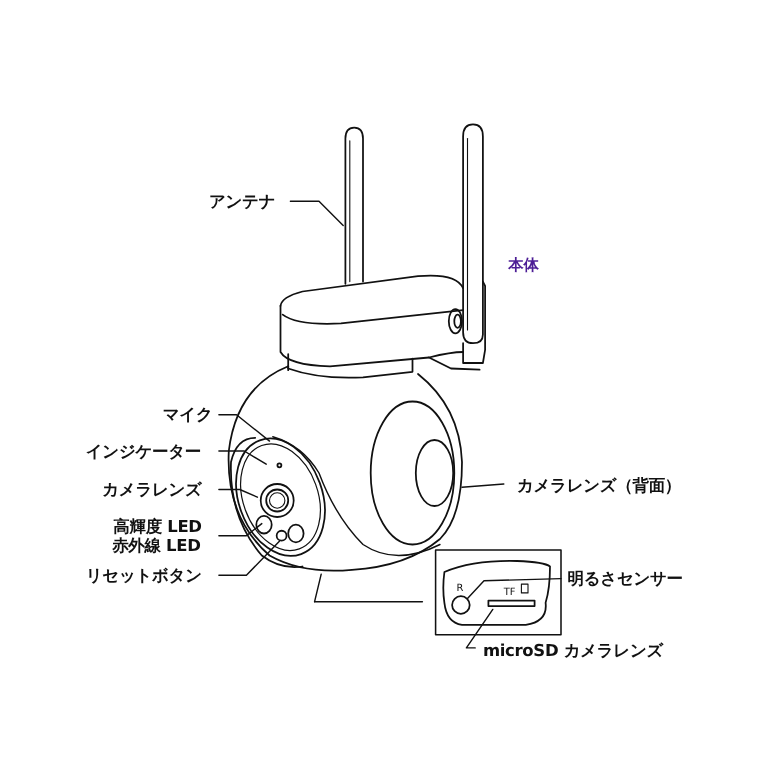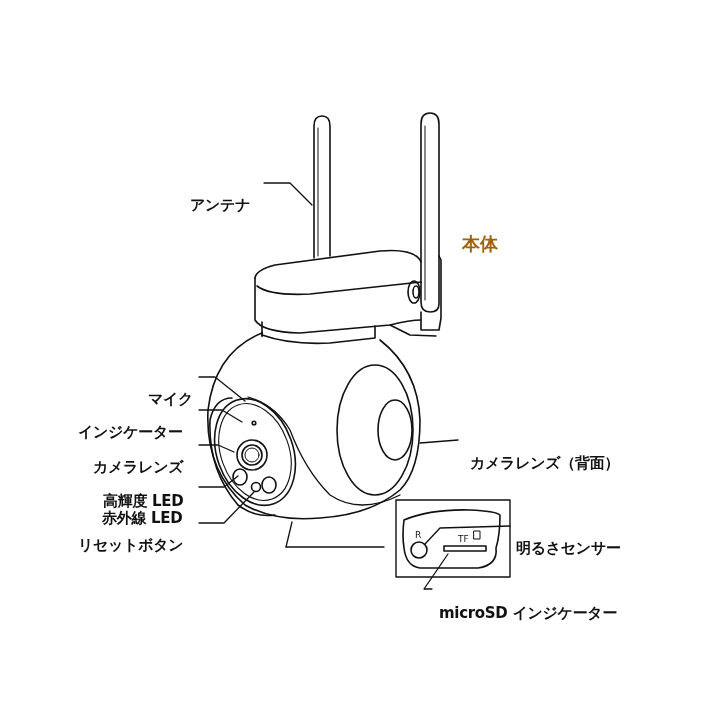--- a/index.html
+++ b/index.html
@@ -1,22 +1,22 @@
 <!DOCTYPE html>
 <html><head>
   <meta charset="utf-8">
   <style>
     html, body { margin: 0; padding: 0; background: #ffffff; }
     body { width: 713px; height: 713px; position: relative; overflow: hidden;
            font-family: "DejaVu Sans", "Liberation Sans", sans-serif; color: #111; }
     svg.drawing { position: absolute; left: 0; top: 0; }
     .lbl { position: absolute; font-weight: bold; font-size: 15px; line-height: 18px;
-           white-space: nowrap; color: #111; letter-spacing: -0.3px; margin-top: 22px; }
+           white-space: nowrap; color: #111; letter-spacing: -0.3px; }
     .lbl.right { text-align: right; }
-    .title { position: absolute; font-weight: bold; font-size: 18px; color: #a16207; }
+    .title { position: absolute; font-weight: bold; font-size: 14px; color: #4c1d95; }
     .small { position: absolute; font-size: 9px; color: #111; }
   </style>
 </head>
 <body>
 
 <svg class="drawing" width="713" height="713" viewBox="0 0 713 713" fill="none" stroke="#111" stroke-width="1.6" stroke-linecap="round" stroke-linejoin="round">
 
   <g>
     <path d="M314 258 L314 126 Q314 116 322 116 Q330 116 330 126 L330 256"></path>
     <path d="M318 256 L318 128" stroke-width="1"></path>
@@ -88,16 +88,16 @@
 
 <div class="lbl" style="left:190px; top:174px;">アンテナ</div>
 <div class="lbl" style="left:148px; top:368px;">マイク</div>
 <div class="lbl" style="left:78px; top:401px;">インジケーター</div>
 <div class="lbl" style="left:93px; top:436px;">カメラレンズ</div>
 <div class="lbl right" style="left:103px; top:470px;text-align:right;">高輝度 LED</div>
 <div class="lbl right" style="left:102px; top:487px;">赤外線 LED</div>
 <div class="lbl" style="left:78px; top:514px;">リセットボタン</div>
 <div class="lbl" style="left:470px; top:432px;">カメラレンズ（背面）</div>
 <div class="lbl" style="left:516px; top:517px;">明るさセンサー</div>
-<div class="lbl" style="left:439px; top:582px;">microSD インジケーター</div>
+<div class="lbl" style="left:439px; top:582px;">microSD カメラレンズ</div>
 
 <div class="small" style="left:415px; top:530px;">R</div>
 <div class="small" style="left:458px; top:534px;">TF</div>
 
 </body></html>

